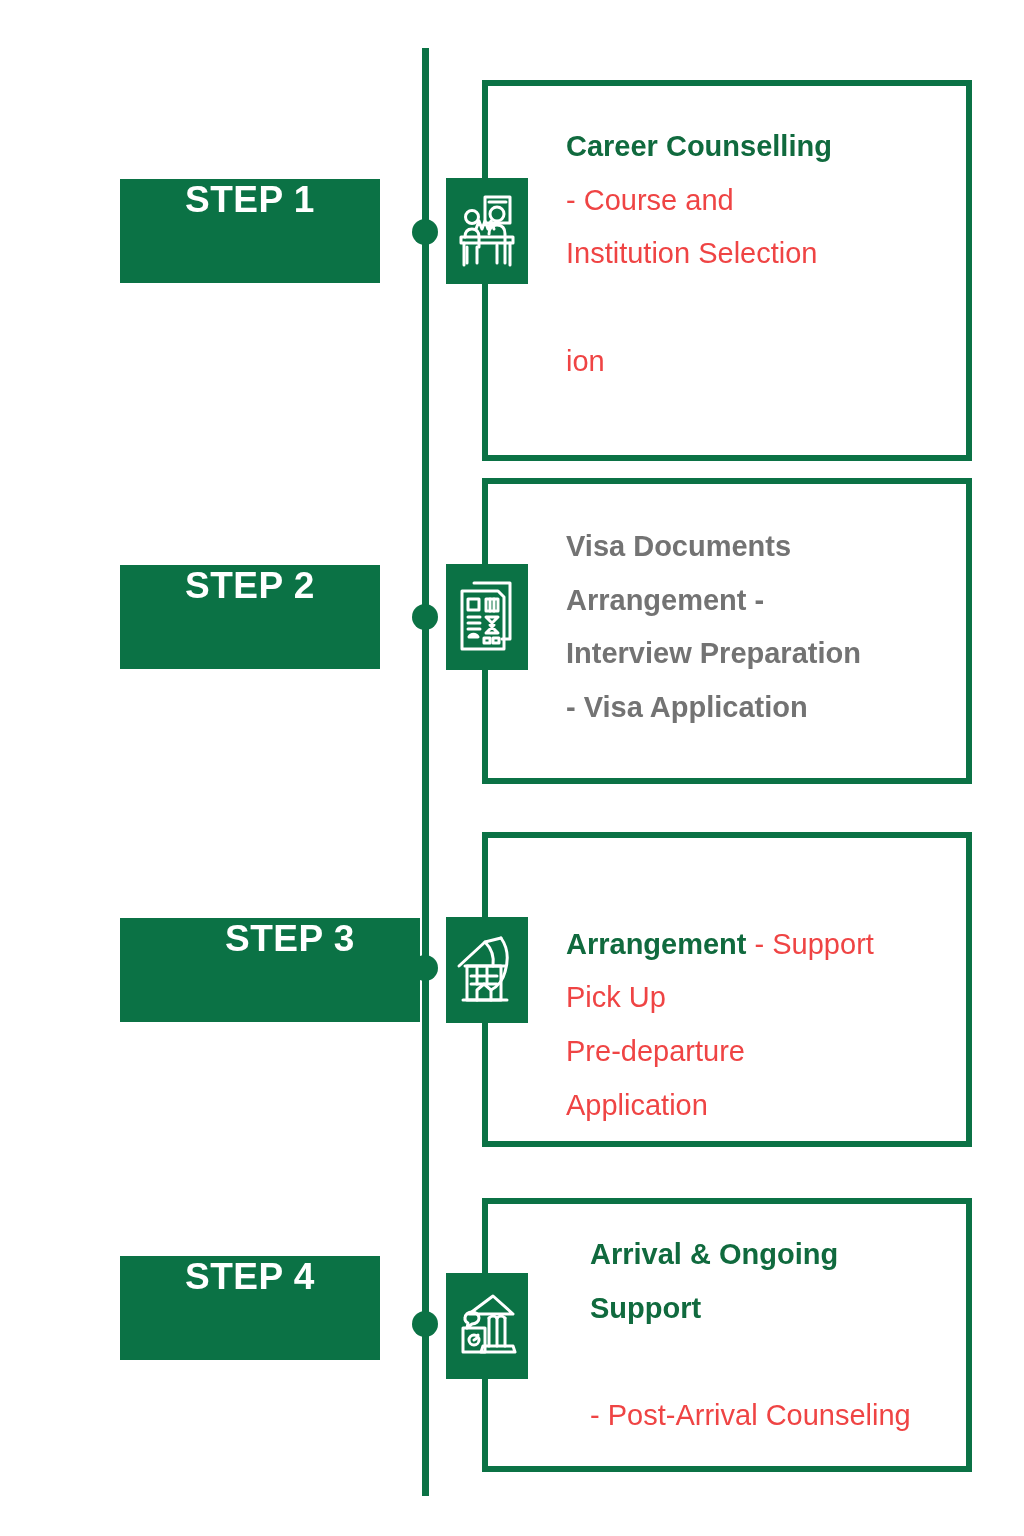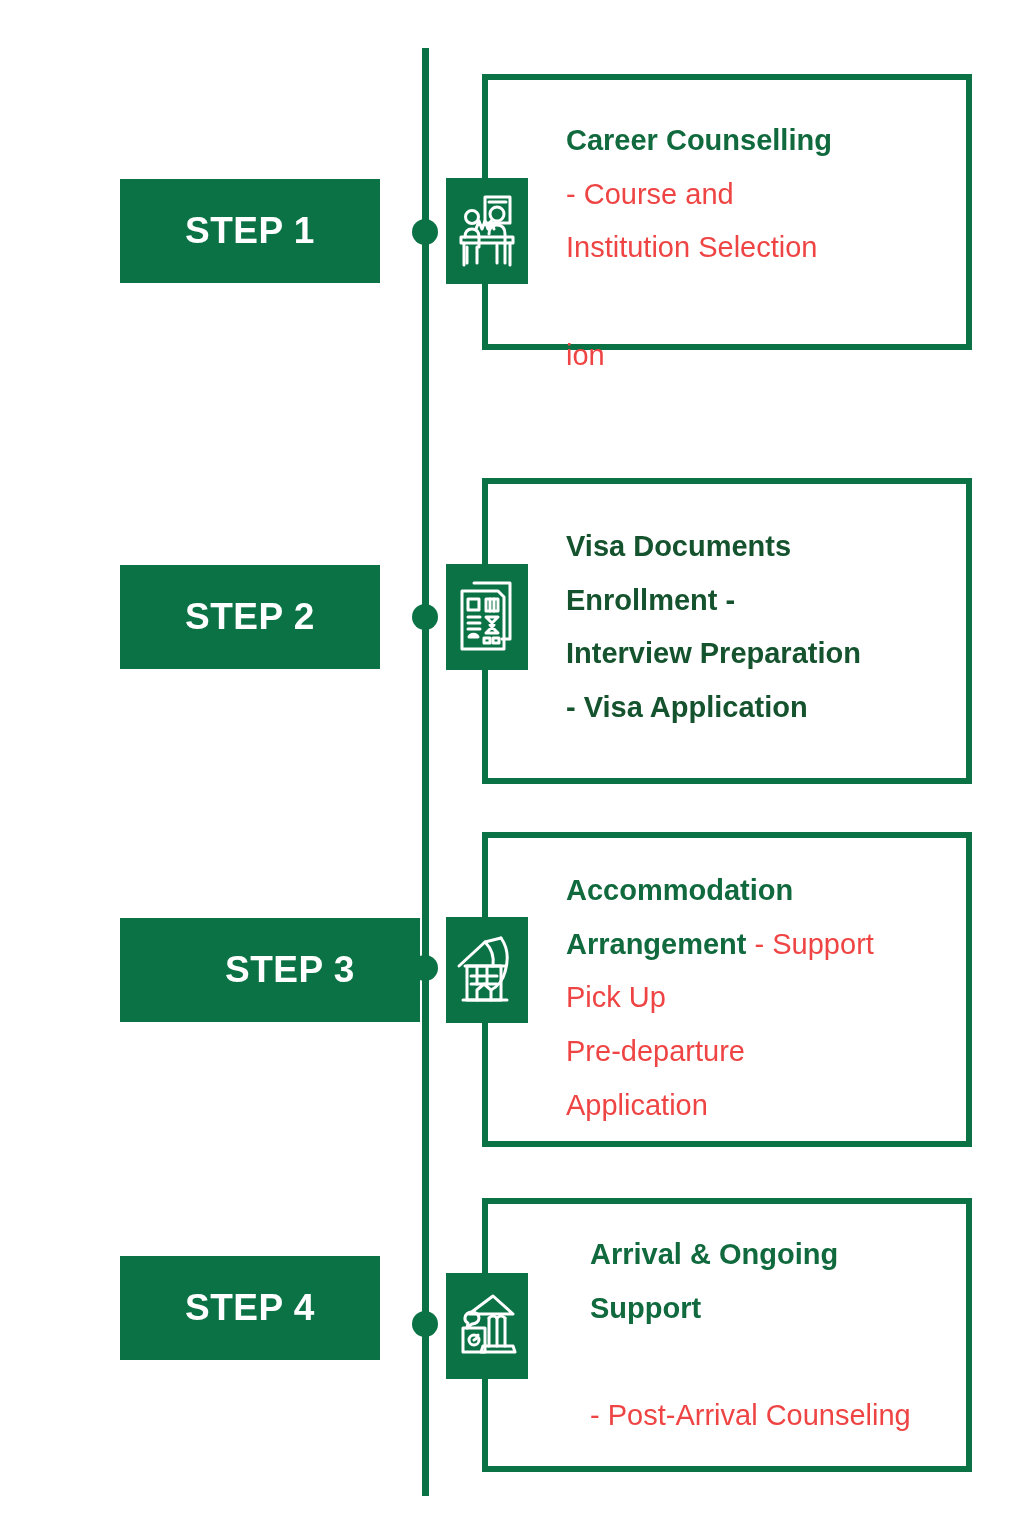--- a/index.html
+++ b/index.html
@@ -37,21 +37,21 @@
   }
 
   
   .step-chip {
     position: absolute;
     left: 120px;
     width: 260px;
     height: 104px;
     background: #0b7245;
     display: flex;
-    align-items: center;
+    align-items: flex-start;
     justify-content: center;
   }
   .step-chip-label {
     color: #ffffff;
     font-size: 37px;
     font-weight: bold;
     letter-spacing: 0.5px;
     font-family: "Liberation Sans", sans-serif;
   }
 
@@ -76,21 +76,21 @@
   .content-text .bold {
     font-weight: bold;
     color: #106a3e;
   }
   .content-text .reg {
     font-weight: normal;
     color: #ef4444;
   }
   .content-text.all-bold {
     font-weight: bold;
-    color: #14532d;
+    color: #737373;
   }
 
   
   .icon-tile {
     position: absolute;
     left: 446px;
     width: 82px;
     height: 106px;
     background: #0b7245;
     display: flex;
@@ -110,21 +110,21 @@
 
   <div class="timeline-node" style="top:219px;"></div>
   <div class="timeline-node" style="top:604px;"></div>
   <div class="timeline-node" style="top:955px;"></div>
   <div class="timeline-node" style="top:1311px;"></div>
 
   <div class="step-chip" style="top:179px;">
     <span class="step-chip-label">STEP 1</span>
   </div>
 
-  <div class="content-box" style="top:74px; height:276px;">
+  <div class="content-box" style="top:80px; height:381px;">
     <div class="content-text" style="top:34px;">
       <span class="bold">Career Counselling</span><br>
       <span class="reg">- Course and</span><br>
       <span class="reg">Institution Selection</span><br>
       <br>
       <span class="reg">ion</span>
     </div>
   </div>
 
   <div class="icon-tile" style="top:178px;">
@@ -154,21 +154,21 @@
     </svg>
   </div>
 
   <div class="step-chip" style="top:565px;">
     <span class="step-chip-label">STEP 2</span>
   </div>
 
   <div class="content-box" style="top:478px; height:306px;">
     <div class="content-text all-bold" style="top:36px;">
       <span>Visa Documents</span><br>
-      <span>Enrollment -</span><br>
+      <span>Arrangement -</span><br>
       <span>Interview Preparation</span><br>
       <span>- Visa Application</span>
     </div>
   </div>
 
   <div class="icon-tile" style="top:564px;">
     <svg width="62" height="76" viewBox="0 0 62 76">
       <g fill="none" stroke="#ffffff" stroke-width="3" stroke-linejoin="round" stroke-linecap="round">
 
         <path d="M18 4 L54 4 L54 60 L46 60"></path>
@@ -194,21 +194,21 @@
       </g>
     </svg>
   </div>
 
   <div class="step-chip" style="top:918px;padding-left:40px;">
     <span class="step-chip-label">STEP 3</span>
   </div>
 
   <div class="content-box" style="top:832px; height:315px;">
     <div class="content-text" style="top:26px;">
-      <span class="bold">Accommodation</span><br>
+      <br>
       <span class="bold">Arrangement</span><span class="reg"> - Support</span><br>
       <span class="reg">Pick Up</span><br>
       <span class="reg">Pre-departure</span><br>
       <span class="reg">Application</span>
     </div>
   </div>
 
   <div class="icon-tile" style="top:917px;">
     <svg width="64" height="76" viewBox="0 0 64 76">
       <g fill="none" stroke="#ffffff" stroke-width="3" stroke-linejoin="round" stroke-linecap="round">

